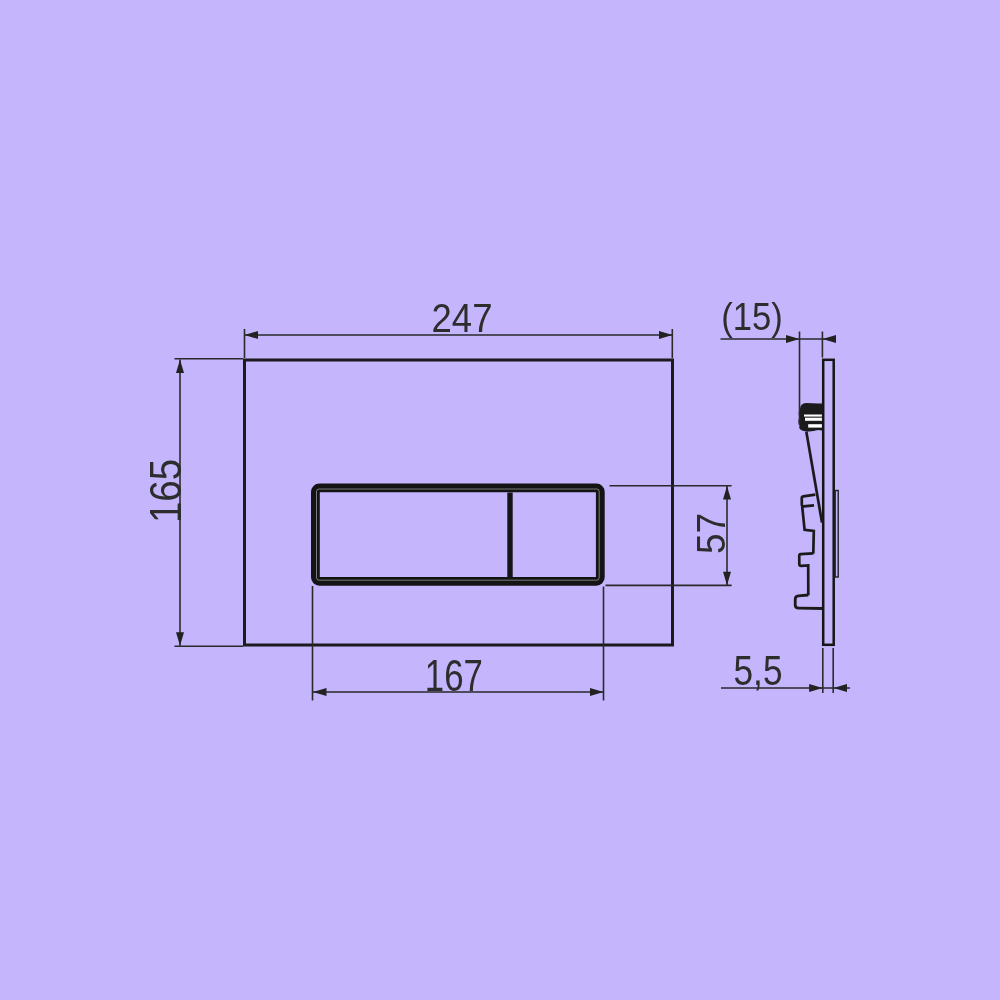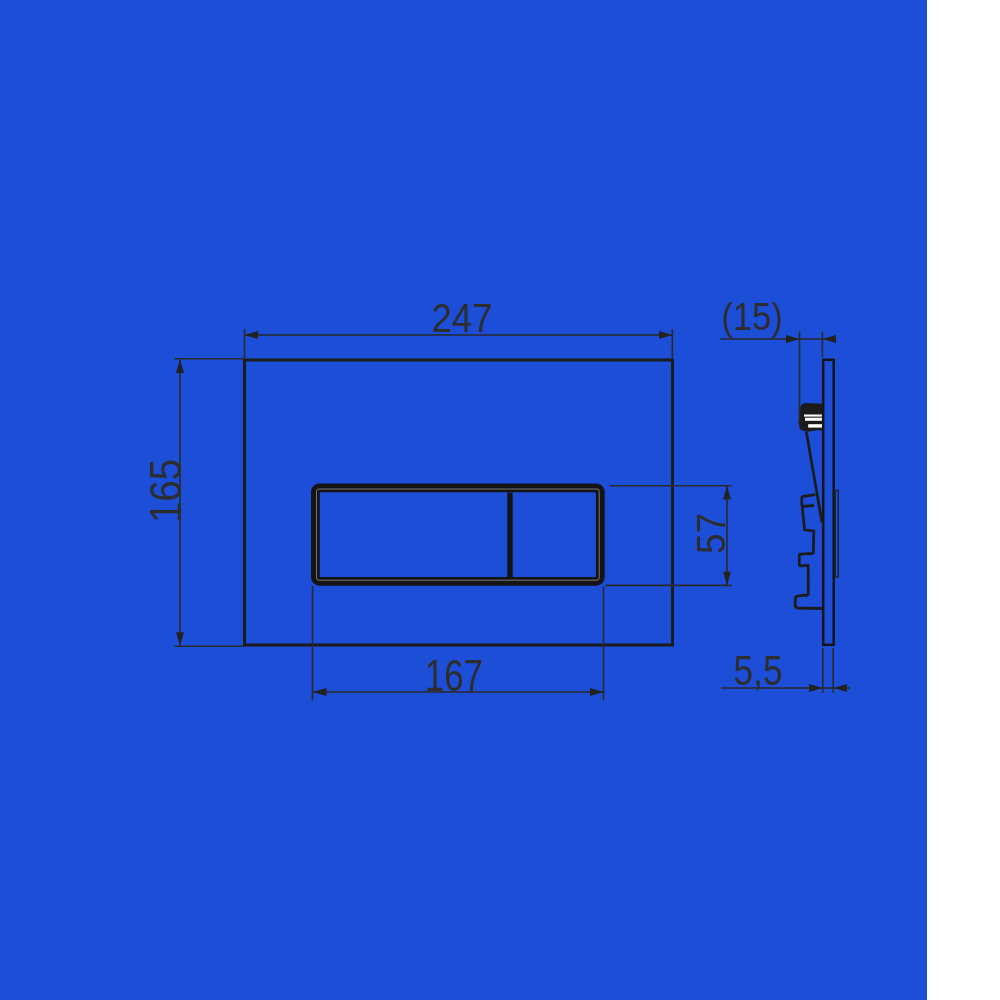--- a/index.html
+++ b/index.html
@@ -1,16 +1,16 @@
 <!DOCTYPE html>
 <html><head>
 <meta charset="utf-8">
 <style>
   html,body{margin:0;padding:0;background:#ffffff;}
-  .wrap{width:927px;height:1000px;position:relative;background:#1d4ed8;}
+  .wrap{width:1000px;height:1000px;position:relative;background:#c4b5fd;}
   svg{position:absolute;top:0;left:0;}
   text{font-family:"Liberation Sans",sans-serif;fill:#2d2d2d;}
 </style>
 </head>
 <body>
 <div class="wrap">
 <svg width="1000" height="1000" viewBox="0 0 1000 1000">
 
   <rect x="244.5" y="360" width="428" height="285" fill="none" stroke="#1b1b1b" stroke-width="3"></rect>
 

